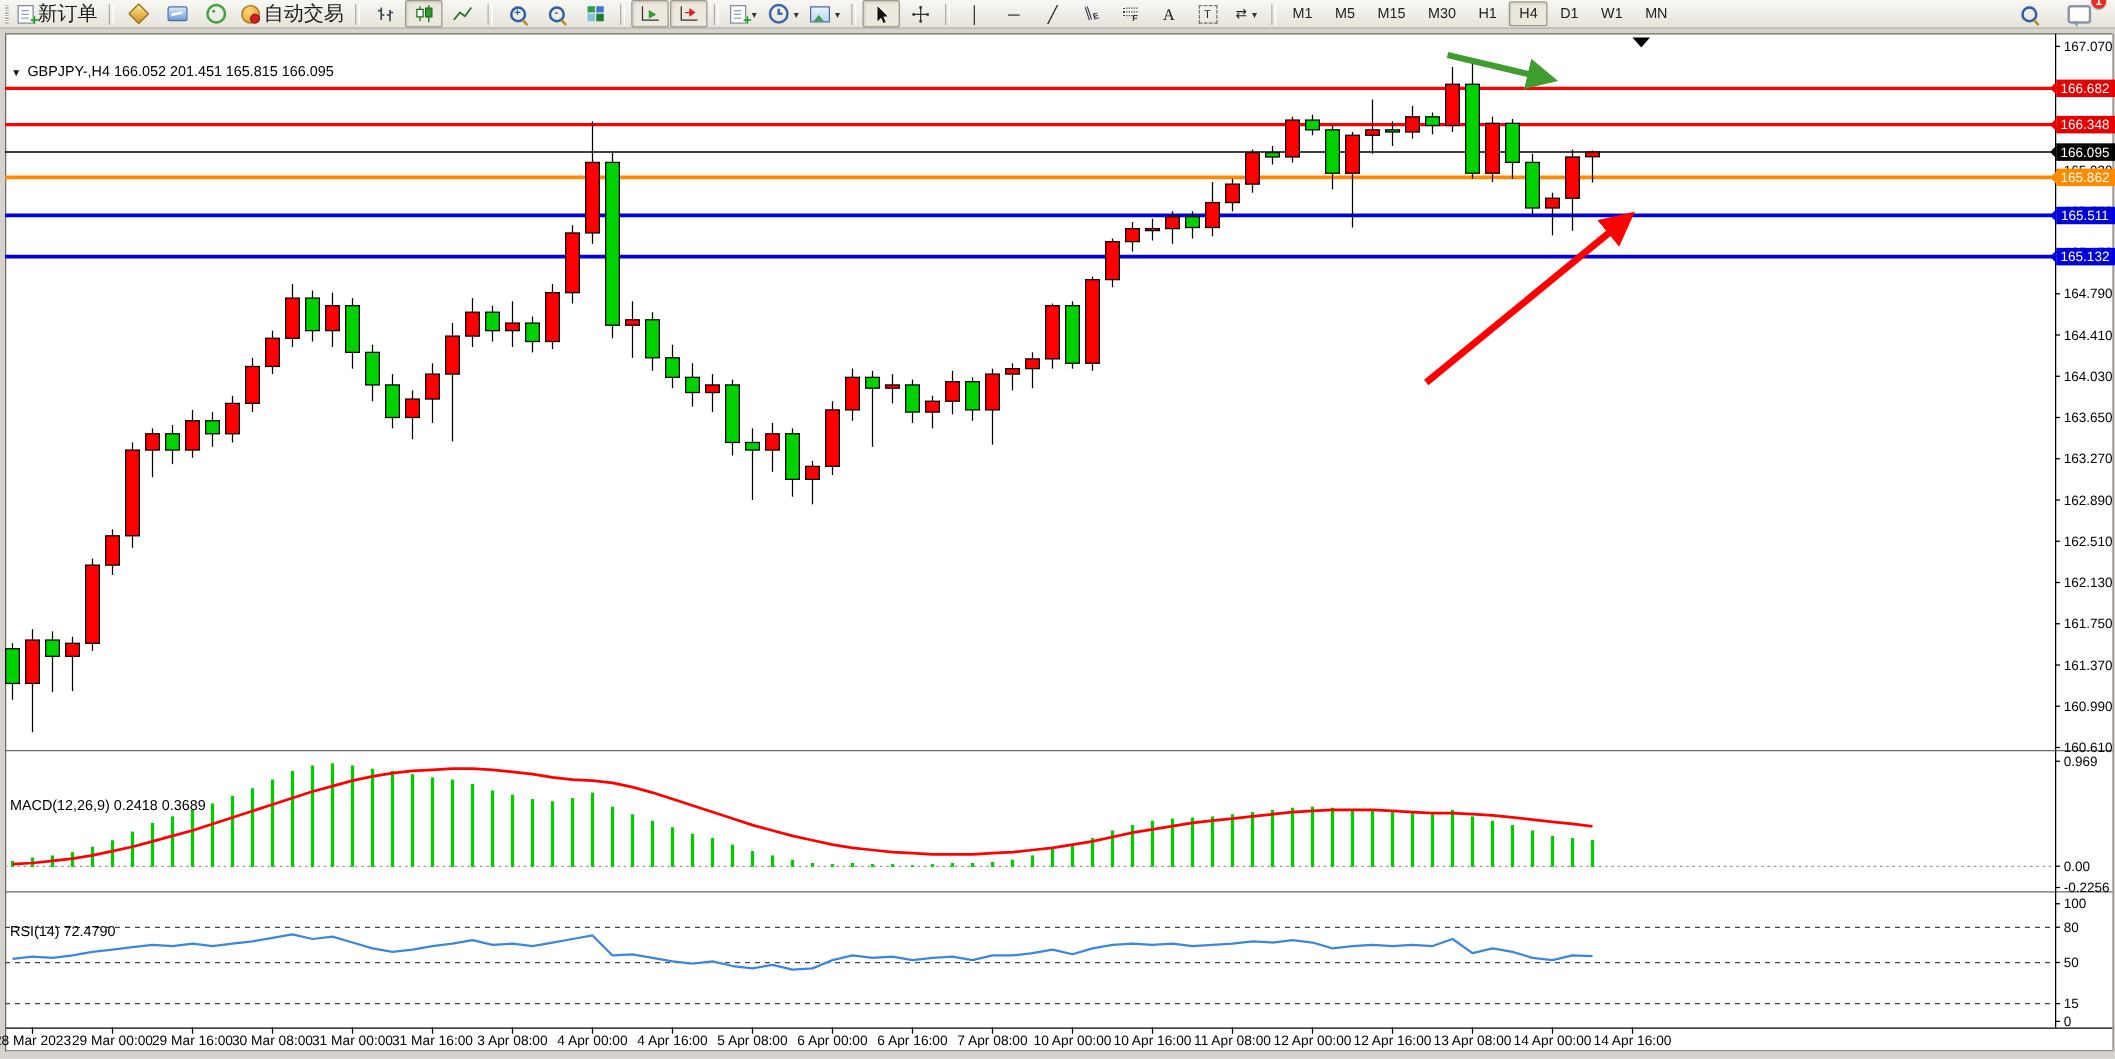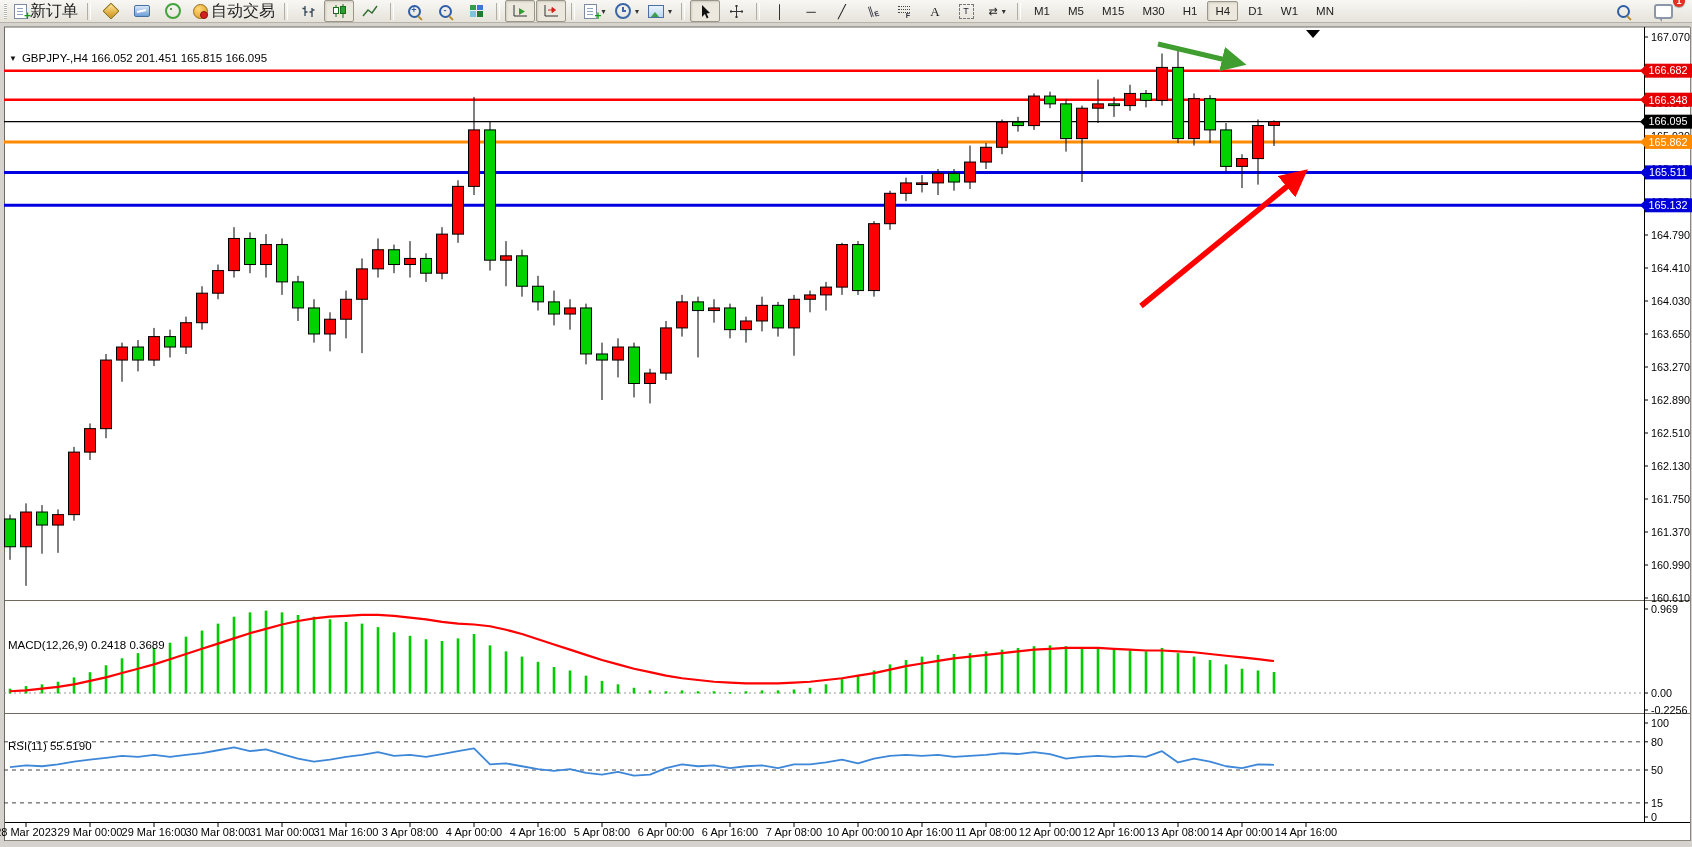--- a/index.html
+++ b/index.html
@@ -821,13 +821,13 @@
       <line x1="1158" y1="44" x2="1226" y2="60" stroke="#3f9e2f" stroke-width="5" marker-end="url(#mG)"></line>
       <line x1="1141" y1="306" x2="1290" y2="184" stroke="#ff0000" stroke-width="5.5" marker-end="url(#mR)"></line>
     </g>
 </svg>
 
 <div class="ovl" id="main-title">
   <span class="tri">▼</span>
   <span>GBPJPY-,H4  166.052 201.451 165.815 166.095</span>
 </div>
 <div class="ovl" id="macd-title">MACD(12,26,9) 0.2418 0.3689</div>
-<div class="ovl" id="rsi-title">RSI(11) 55.5190</div>
+<div class="ovl" id="rsi-title">RSI(14) 72.4790</div>
 
 </body></html>

